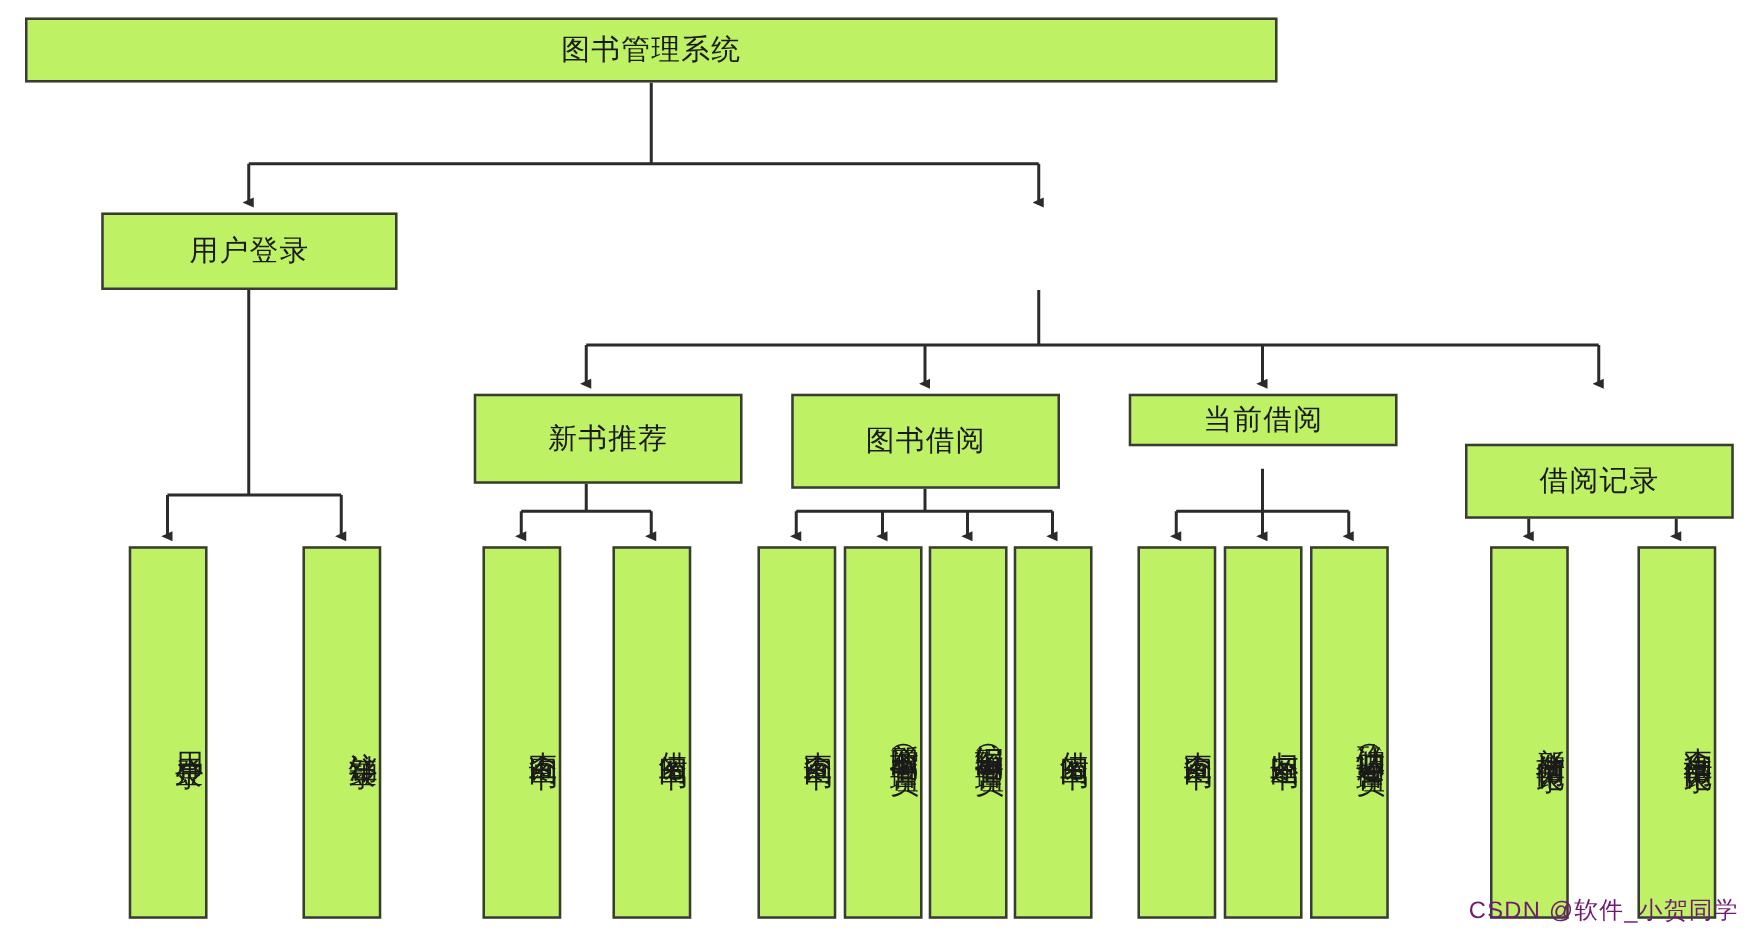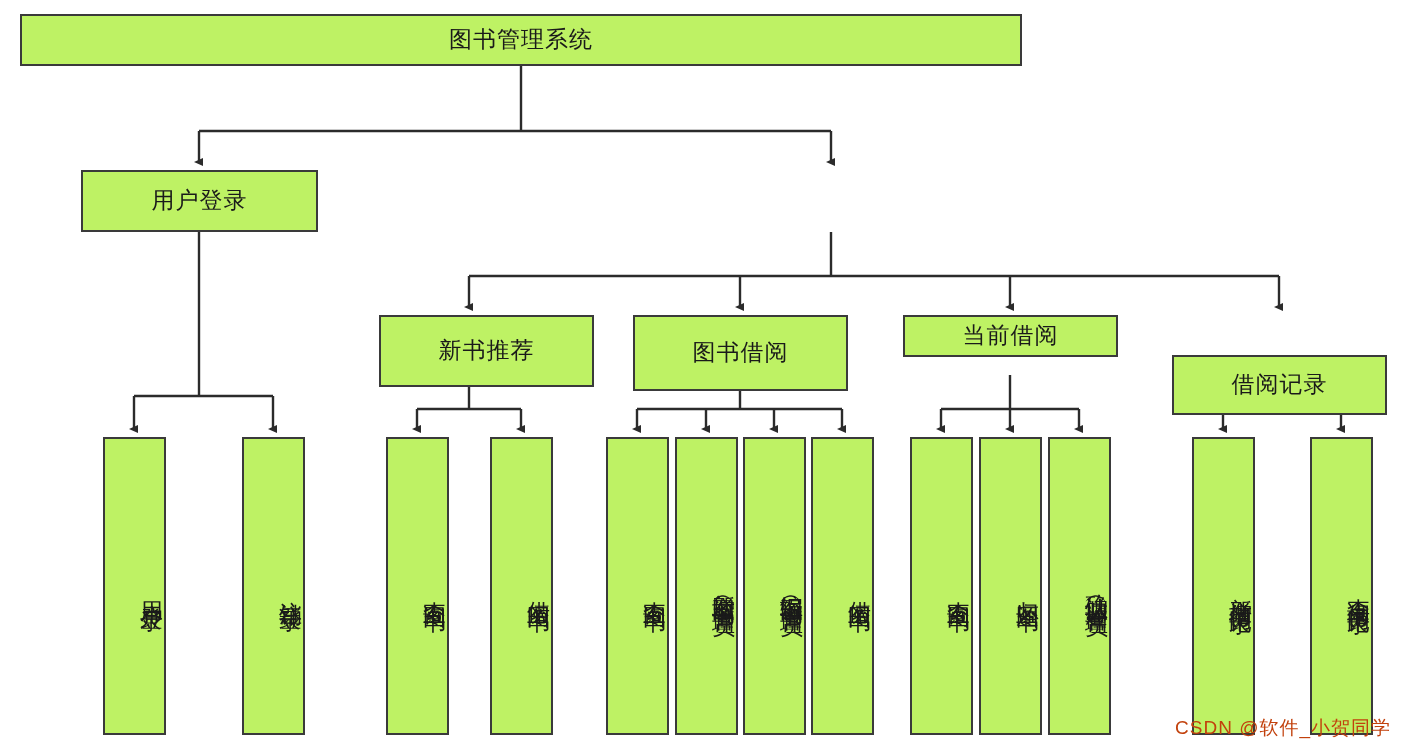--- a/index.html
+++ b/index.html
@@ -54,21 +54,21 @@
   .node.leaf .vtext {
     writing-mode: vertical-rl;
     text-orientation: upright;
     white-space: nowrap;
   }
   #watermark {
     position: absolute;
     right: 14px;
     bottom: 6px;
     font-size: 19px;
-    color: #c2410c;
+    color: #701a75;
     letter-spacing: 1px;
     white-space: nowrap;
     user-select: none;
   }
 </style>
 </head>
 <body>
 
 <div id="canvas">
 

